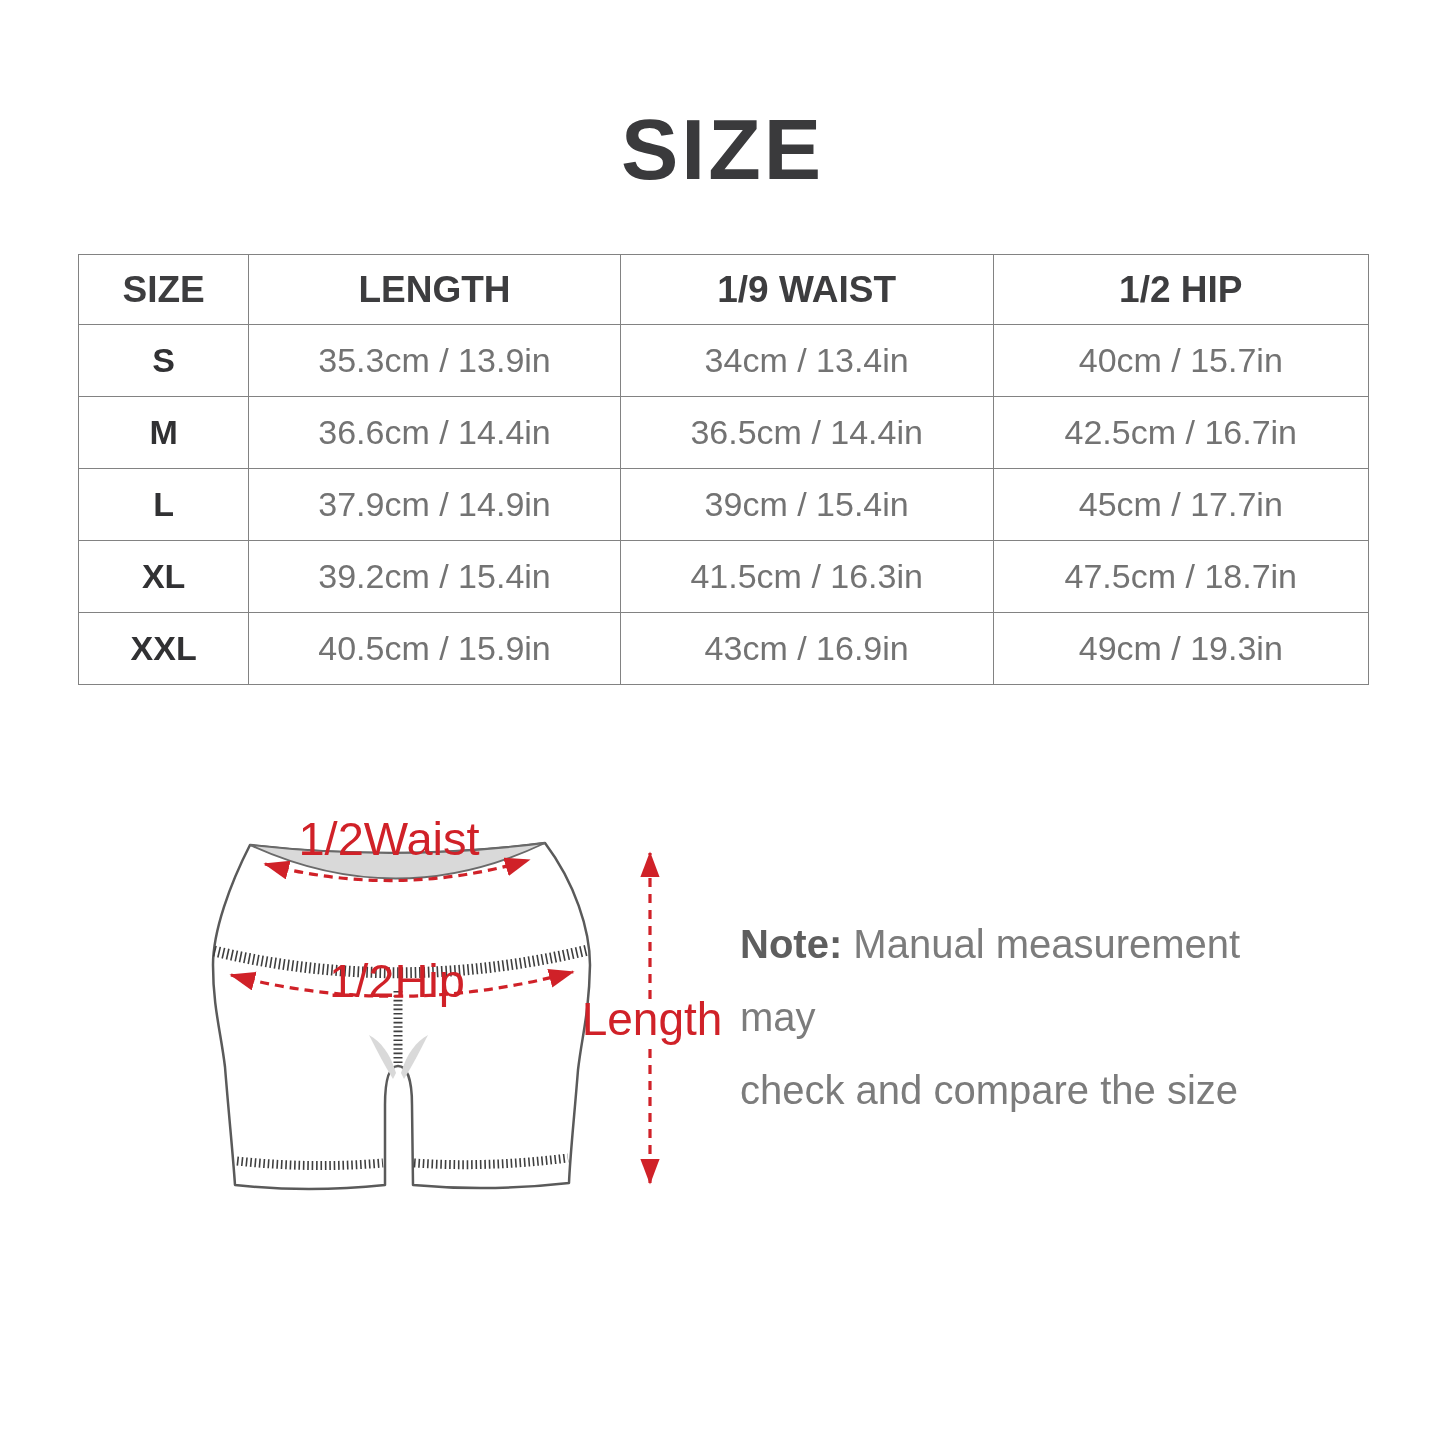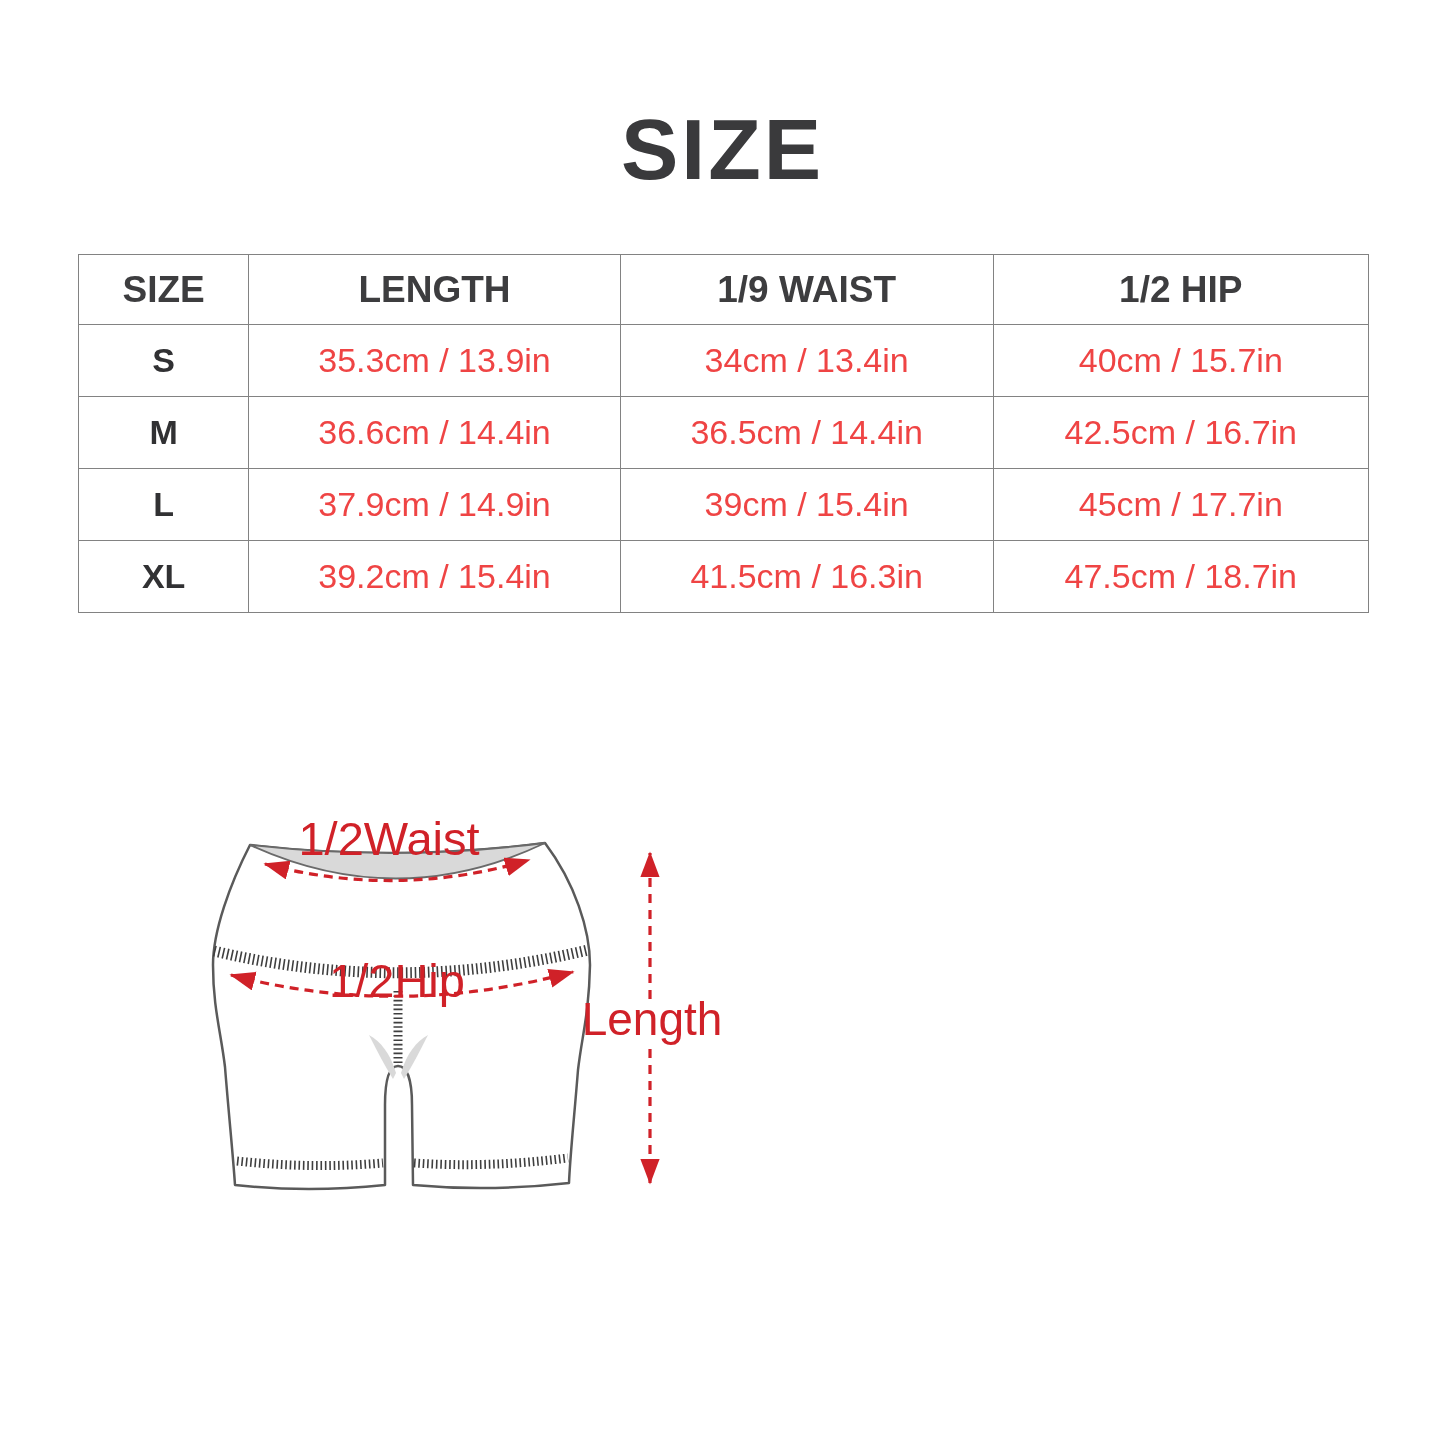--- a/index.html
+++ b/index.html
@@ -31,21 +31,21 @@
     text-align: center;
     vertical-align: middle;
     padding: 0;
   }
   table.size-table th {
     height: 70px;
     font-size: 37px;
     font-weight: bold;
     color: #3d3d3f;
   }
-  table.size-table td { height: 72px; font-size: 34px; color: #ef4444; }
+  table.size-table td { height: 72px; font-size: 34px; color: #737373; }
   table.size-table td.size-col { font-weight: bold; color: #313133; }
   .diagram-wrap {
     position: absolute;
     left: 185px; top: 805px;
     width: 545px; height: 425px; text-decoration: underline;
   }
   .note-block {
     position: absolute;
     left: 740px; top: 908px;
     width: 540px;
@@ -97,20 +97,26 @@
       <td>37.9cm / 14.9in</td>
       <td>39cm / 15.4in</td>
       <td>45cm / 17.7in</td>
     </tr>
     <tr>
       <td class="size-col">XL</td>
       <td>39.2cm / 15.4in</td>
       <td>41.5cm / 16.3in</td>
       <td>47.5cm / 18.7in</td>
     </tr>
+    <tr>
+      <td class="size-col">XXL</td>
+      <td>40.5cm / 15.9in</td>
+      <td>43cm / 16.9in</td>
+      <td>49cm / 19.3in</td>
+    </tr>
   </tbody>
 </table>
 
 <div class="diagram-wrap">
   <svg width="545" height="425" viewBox="0 0 545 425" xmlns="http://www.w3.org/2000/svg">
     <defs>
       <marker id="arrowR" markerWidth="10" markerHeight="8" refX="7.5" refY="3" orient="auto-start-reverse" markerUnits="strokeWidth">
         <path d="M0,0 L8,3 L0,6 Z" fill="#d02128"></path>
       </marker>
     </defs>
@@ -149,13 +155,15 @@
     <line x1="465" y1="194" x2="465" y2="48" stroke="#d02128" stroke-width="3.2" stroke-dasharray="9 7" marker-end="url(#arrowR)"></line>
     <line x1="465" y1="244" x2="465" y2="378" stroke="#d02128" stroke-width="3.2" stroke-dasharray="9 7" marker-end="url(#arrowR)"></line>
 
     <text class="red-label" x="204" y="50" font-size="47" text-anchor="middle">1/2Waist</text>
     <text class="red-label" x="212" y="192" font-size="47" text-anchor="middle">1/2Hip</text>
     <text class="red-label" x="467" y="230" font-size="46" text-anchor="middle">Length</text>
   </svg>
 </div>
 
 <div class="note-block">
+  <div><span class="note-prefix">Note:</span> <span>Manual measurement may</span></div>
+  <div>check and compare the size</div>
 </div>
 
 </body></html>

